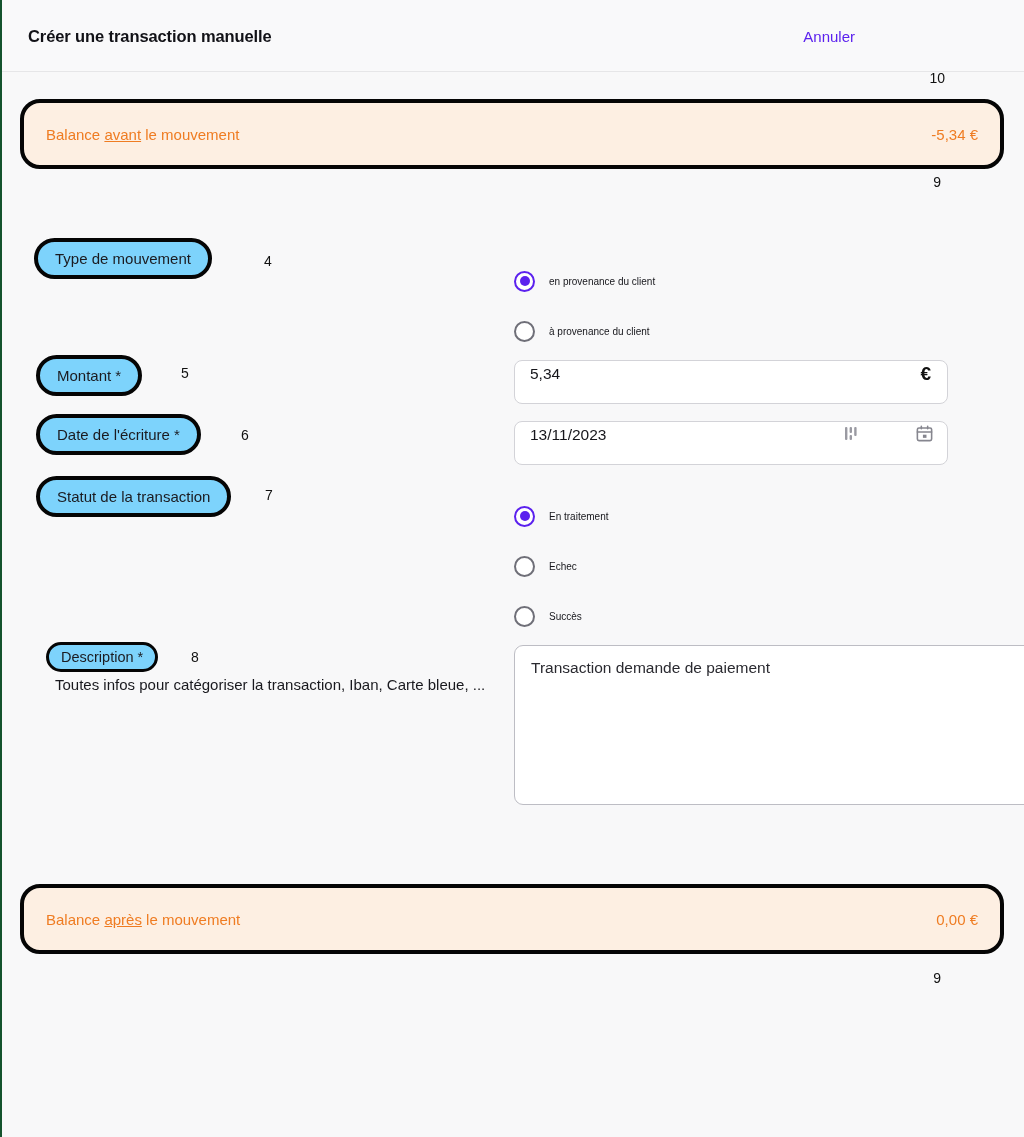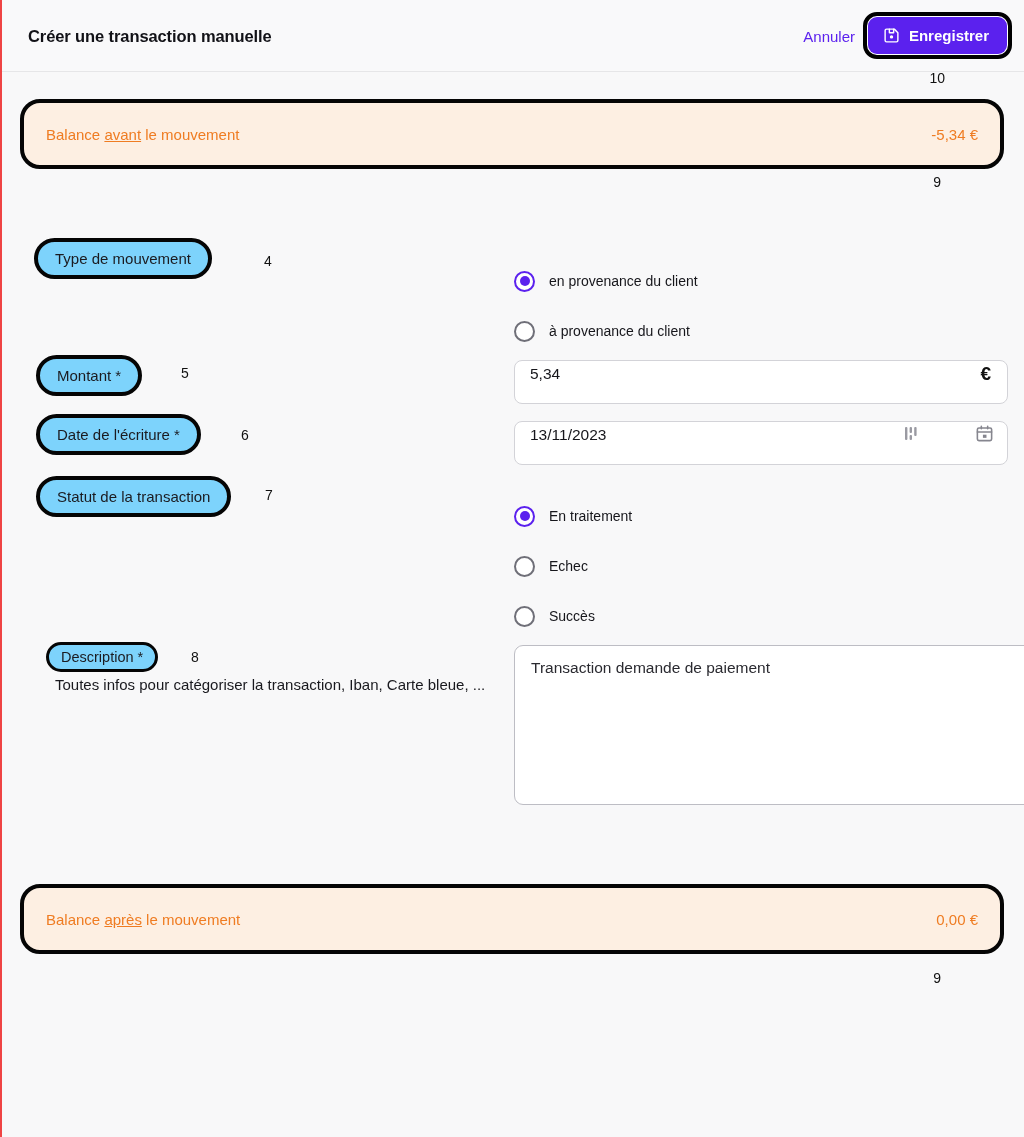--- a/index.html
+++ b/index.html
@@ -7,21 +7,21 @@
     margin: 0; padding: 0;
     width: 1024px; height: 1137px;
     background: #f8f8f9;
     font-family: "Liberation Sans", sans-serif;
     overflow: hidden;
   }
   .page {
     position: relative;
     width: 1024px; height: 1137px;
     background: #f8f8f9;
-    border-left: 2px solid #ef4444;
+    border-left: 2px solid #14532d;
   }
 
   
   .header {
     position: absolute; left: 0; top: 0;
     width: 1024px; height: 72px;
     background: #f9f9fa;
     border-bottom: 1px solid #e6e6e8;
     display: flex; align-items: center;
   }
@@ -122,25 +122,25 @@
     border: 2px solid #6f6f78; background: #fff;
     flex: 0 0 auto; position: relative;
   }
   .radio.checked { border-color: #5b21ee; border-width: 2.5px; }
   .radio.checked::after {
     content: ""; position: absolute;
     left: 50%; top: 50%; transform: translate(-50%,-50%);
     width: 10px; height: 10px; border-radius: 50%;
     background: #5b21ee;
   }
-  .radio-label { font-size: 14px; color: #16161b; }
+  .radio-label { font-size: 10px; color: #16161b; }
 
   .field {
     position: absolute; left: 512px;
-    width: 494px; height: 44px;
+    width: 434px; height: 44px;
     background: #fff; border: 1px solid #d3d3d8;
     border-radius: 8px;
     display: flex; align-items: center;
     padding: 0 13px 16px 15px;
   }
   .field-amount { top: 360px; }
   .field-date   { top: 421px; gap: 41px; }
   .field-value { flex: 1; font-size: 15.5px; color: #16161b; }
   .euro-icon { font-size: 19px; font-weight: bold; color: #111; padding-right: 3px; }
   .bars-icon { margin-right: 16px; display:block; }
@@ -165,32 +165,20 @@
 </head>
 <body>
 
 <div class="page">
 
   <div class="header">
     <div class="header-title">Créer une transaction manuelle</div>
 
     <a class="cancel-link">Annuler</a>
 
-    <div class="save-wrap">
-      <button class="save-button">
-        <span>
-          <svg class="save-icon" viewBox="0 0 24 24" fill="none" stroke="#ffffff" stroke-width="2" stroke-linecap="round" stroke-linejoin="round">
-            <path d="M19 21H5a2 2 0 0 1-2-2V5a2 2 0 0 1 2-2h11l5 5v11a2 2 0 0 1-2 2z"></path>
-            <circle cx="12" cy="14" r="2.4" fill="#ffffff" stroke="none"></circle>
-            <path d="M15 3v5H9V3"></path>
-          </svg>
-        </span>
-        <span>Enregistrer</span>
-      </button>
-    </div>
   </div>
   <div class="callout-num num-10">10</div>
 
   <div class="balance-outline balance-before">
     <div class="balance-label">
       <span>Balance </span><b>avant</b><span> le mouvement</span>
     </div>
     <div class="balance-value">-5,34 €</div>
   </div>
   <div class="callout-num num-9a">9</div>

